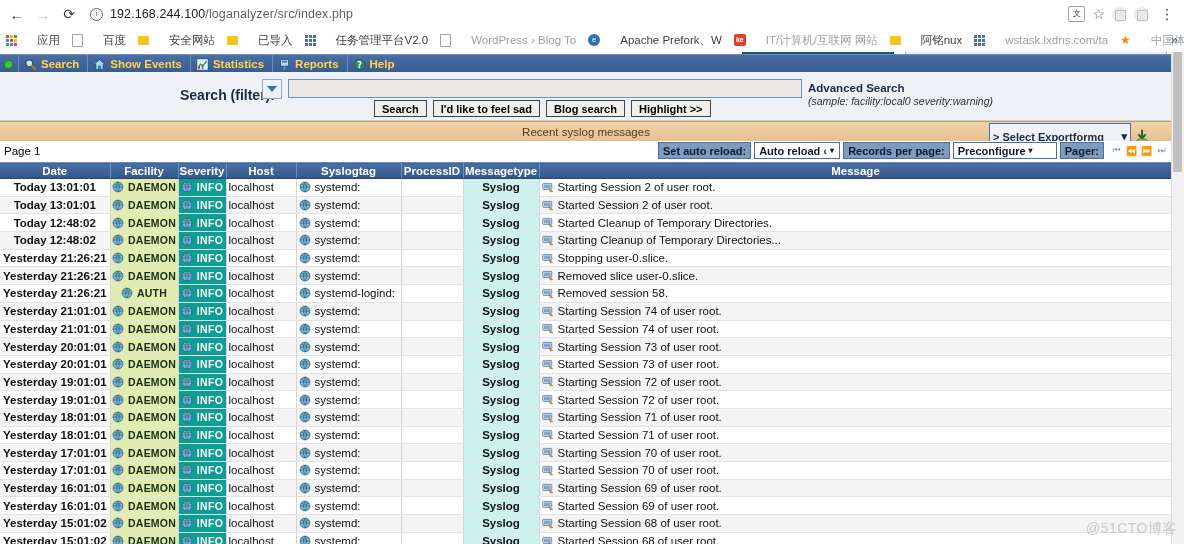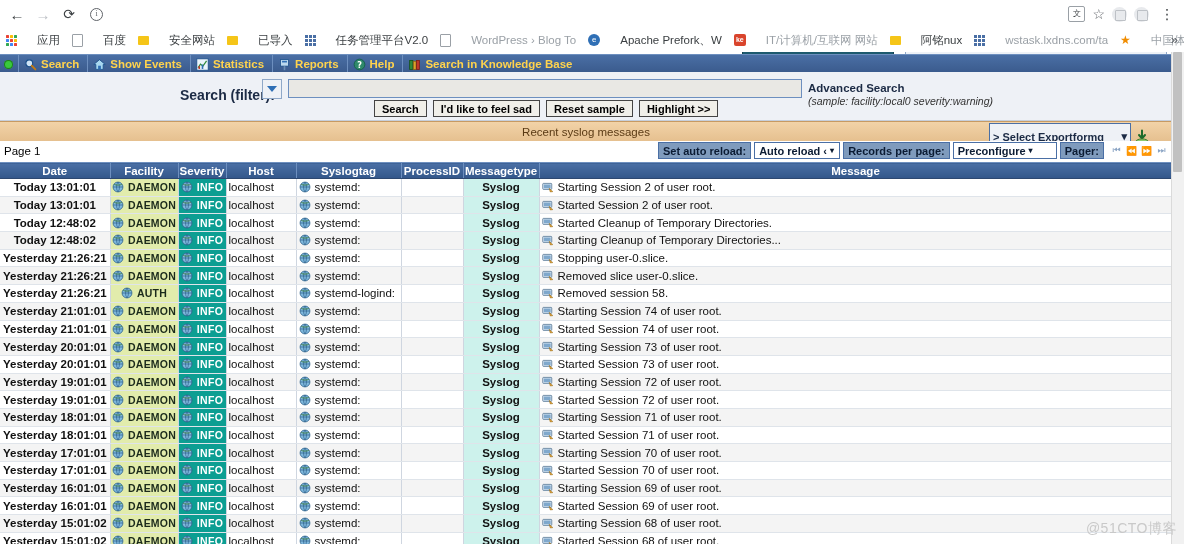--- a/index.html
+++ b/index.html
@@ -183,20 +183,21 @@
 
 <div class="app">
 
   <div class="chrome">
     <div class="urlbar-row">
       <div class="nav-btn back">←</div>
       <div class="nav-btn fwd">→</div>
       <div class="nav-btn reload">⟳</div>
       <div class="omnibox">
         <span class="info-circle">i</span>
+        <span class="url-text"><span class="url-host">192.168.244.100</span><span class="url-path">/loganalyzer/src/index.php</span></span>
       </div>
       <div class="omni-icons">
         <div class="tr-icon">文</div>
         <div class="star-icon">☆</div>
         <div class="ext-dot"></div>
         <div class="ext-dot"></div>
         <div class="kebab">⋮</div>
       </div>
     </div>
 
@@ -325,38 +326,30 @@
       </div>
 
       <div class="mb-item">
         <svg class="mb-ico" viewBox="0 0 16 16">
           <circle cx="8" cy="8" r="6.6" fill="#2f8a6a" stroke="#0f5b44"></circle>
           <text x="8" y="11.8" font-size="10" font-weight="bold" fill="#ffffff" text-anchor="middle" font-family="DejaVu Sans">?</text>
         </svg>
         <span>Help</span>
       </div>
 
-      <div class="mb-item">
-        <svg class="mb-ico" viewBox="0 0 16 16">
-          <rect x="2" y="3" width="4" height="11" fill="#2f8a3a" stroke="#14521d"></rect>
-          <rect x="6.5" y="4" width="3.5" height="10" fill="#d9a12c" stroke="#8a620f"></rect>
-          <rect x="10.5" y="3" width="3.5" height="11" fill="#c0392b" stroke="#7d1f16"></rect>
-        </svg>
-        <span>Search in Knowledge Base</span>
-      </div>
     </div>
 
     <div class="searchpanel">
       <div class="sp-label">Search (filter):</div>
       <div class="sp-drop"></div>
       <input class="sp-input" value="" placeholder="" style="">
       <div class="sp-btns">
         <button class="btn">Search</button>
         <button class="btn">I'd like to feel sad</button>
-        <button class="btn">Reset sample</button>
+        <button class="btn">Blog search</button>
         <button class="btn">Highlight &gt;&gt;</button>
       </div>
       <div class="adv">
         <div class="adv-title">Advanced Search</div>
         <div class="adv-sample">(sample: facility:local0 severity:warning)</div>
       </div>
     </div>
 
     <div class="ribbon">
       <div class="ribbon-title">Recent syslog messages</div>

